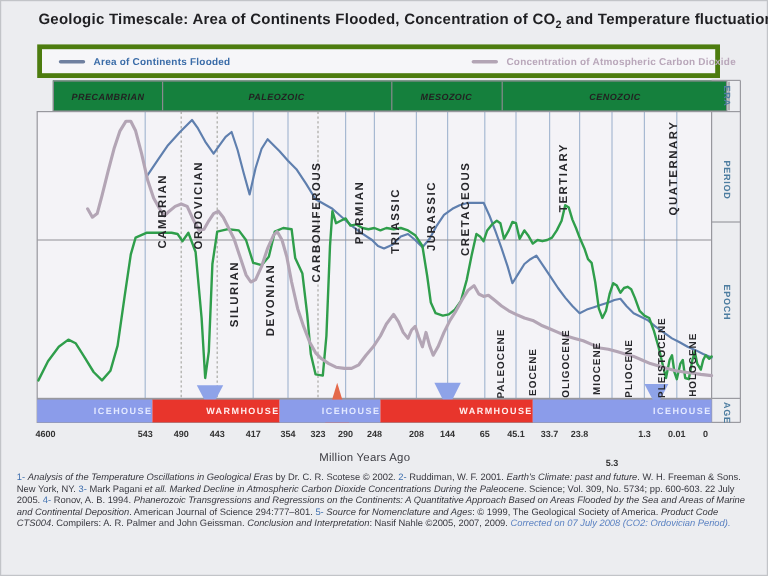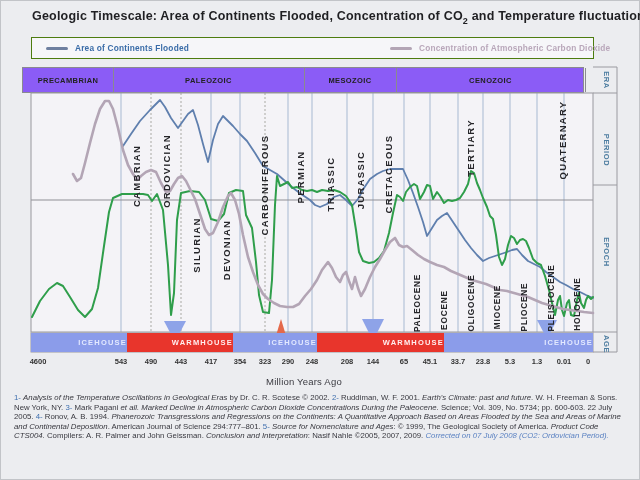--- a/index.html
+++ b/index.html
@@ -1,25 +1,25 @@
 <!DOCTYPE html>
 <html><head>
 <meta charset="utf-8">
 <style>
   html,body{margin:0;padding:0;}
   body{width:640px;height:480px;background:#ecedf0;font-family:"Liberation Sans",sans-serif;position:relative;overflow:hidden;}
   .page{position:absolute;inset:0;outline:1px solid #c2c4c8;outline-offset:-1px;}
   .abs{position:absolute;}
   #title{left:32px;top:9px;font-size:12.5px;font-weight:bold;color:#1f1f22;letter-spacing:.2px;white-space:nowrap;}
   #title sub{font-size:9px;}
-  #legend{left:31px;top:37px;width:561px;height:20px;border:1px solid #4d7c0f;background:#f6f6f9;}
+  #legend{left:31px;top:37px;width:561px;height:20px;border:4px solid #4d7c0f;background:#f6f6f9;}
   .leg-entry{position:absolute;top:0;height:20px;display:flex;align-items:center;gap:7px;}
   .leg-swatch{width:22px;height:3px;border-radius:2px;}
   .leg-label{font-size:8.3px;font-weight:bold;letter-spacing:.2px;white-space:nowrap;}
-  #era-band{left:22px;top:67px;width:562px;height:26px;border:1px solid #8a8a90;background:#8b5cf6;box-sizing:border-box;}
+  #era-band{left:44px;top:67px;width:562px;height:26px;border:1px solid #8a8a90;background:#15803d;box-sizing:border-box;font-style:italic;}
   .era-cell{position:absolute;top:0;height:24px;border-right:1px solid #8a8a90;display:flex;align-items:center;justify-content:center;}
   .era-label{font-size:7.5px;font-weight:bold;color:#222;letter-spacing:.4px;white-space:nowrap;}
   .vlabel{position:absolute;white-space:nowrap;transform:translate(-50%,-50%) rotate(-90deg);}
   .period-label{font-size:9.5px;font-weight:bold;color:#26262a;letter-spacing:1.3px;}
   .epoch-label{font-size:8.3px;font-weight:bold;color:#26262a;letter-spacing:.8px;}
   .rlabel{position:absolute;white-space:nowrap;transform:translate(-50%,-50%) rotate(90deg);font-size:7.5px;font-weight:bold;color:#4d7da0;letter-spacing:.6px;}
   .band{position:absolute;top:333px;height:19px;display:flex;align-items:center;justify-content:flex-end;}
   .band-label{font-size:7.5px;font-weight:bold;letter-spacing:1.2px;}
   .tick-label{position:absolute;top:357px;transform:translateX(-50%);font-size:7.5px;font-weight:bold;color:#333;white-space:nowrap;}
   #xaxis-title{left:304px;top:376px;transform:translateX(-50%);font-size:9.5px;color:#3a3a40;letter-spacing:.2px;}
@@ -145,21 +145,21 @@
       <div class="tick-label" style="left: 240px; text-align: center;">354</div>
       <div class="tick-label" style="left: 265px;">323</div>
       <div class="tick-label" style="left: 288px;">290</div>
       <div class="tick-label" style="left: 312px;">248</div>
       <div class="tick-label" style="left: 347px;">208</div>
       <div class="tick-label" style="left: 373px;">144</div>
       <div class="tick-label" style="left: 404px;">65</div>
       <div class="tick-label" style="left: 430px;">45.1</div>
       <div class="tick-label" style="left: 458px;">33.7</div>
       <div class="tick-label" style="left: 483px;">23.8</div>
-      <div class="tick-label" style="left: 510px;">5.3</div>
+      <div class="tick-label" style="left: 510px; margin-top: 24px;">5.3</div>
       <div class="tick-label" style="left: 537px;">1.3</div>
       <div class="tick-label" style="left: 564px;">0.01</div>
       <div class="tick-label" style="left: 588px;">0</div>
     </div>
 
   <div id="xaxis-title" class="abs">Million Years Ago</div>
 
   <div id="footnotes" class="abs"><span class="num">1- </span><span class="i">Analysis of the Temperature Oscillations in Geological Eras</span><span class="n"> by Dr. C. R. Scotese © 2002. </span><span class="num">2- </span><span class="n">Ruddiman, W. F. 2001. </span><span class="i">Earth's Climate: past and future</span><span class="n">. W. H. Freeman &amp; Sons. New York, NY. </span><span class="num">3- </span><span class="n">Mark Pagani </span><span class="i">et all. Marked Decline in Atmospheric Carbon Dioxide Concentrations During the Paleocene</span><span class="n">. Science; Vol. 309, No. 5734; pp. 600-603. 22 July 2005. </span><span class="num">4- </span><span class="n">Ronov, A. B. 1994. </span><span class="i">Phanerozoic Transgressions and Regressions on the Continents: A Quantitative Approach Based on Areas Flooded by the Sea and Areas of Marine and Continental Deposition</span><span class="n">. American Journal of Science 294:777–801. </span><span class="num">5- </span><span class="i">Source for Nomenclature and Ages</span><span class="n">: © 1999, The Geological Society of America. </span><span class="i">Product Code CTS004</span><span class="n">. Compilers: A. R. Palmer and John Geissman. </span><span class="i">Conclusion and Interpretation</span><span class="n">: Nasif Nahle ©2005, 2007, 2009. </span><span class="bi">Corrected on 07 July 2008 (CO2: Ordovician Period).</span></div>
 
 </div>

